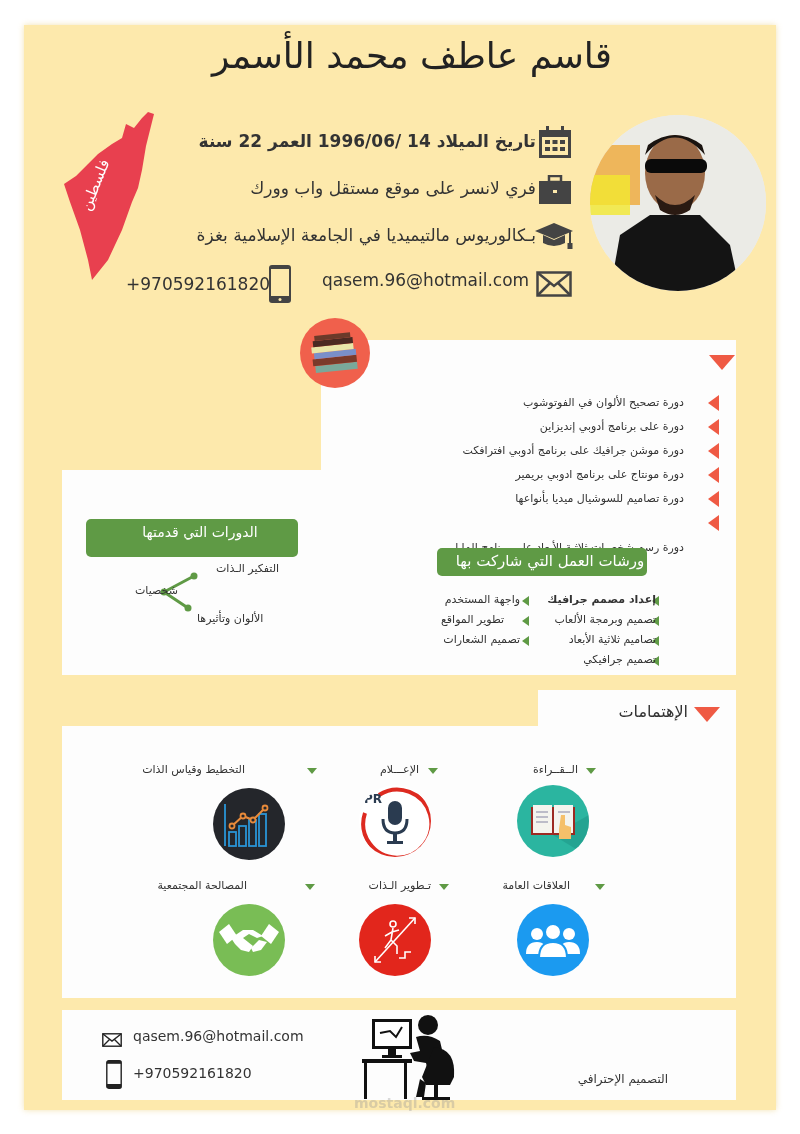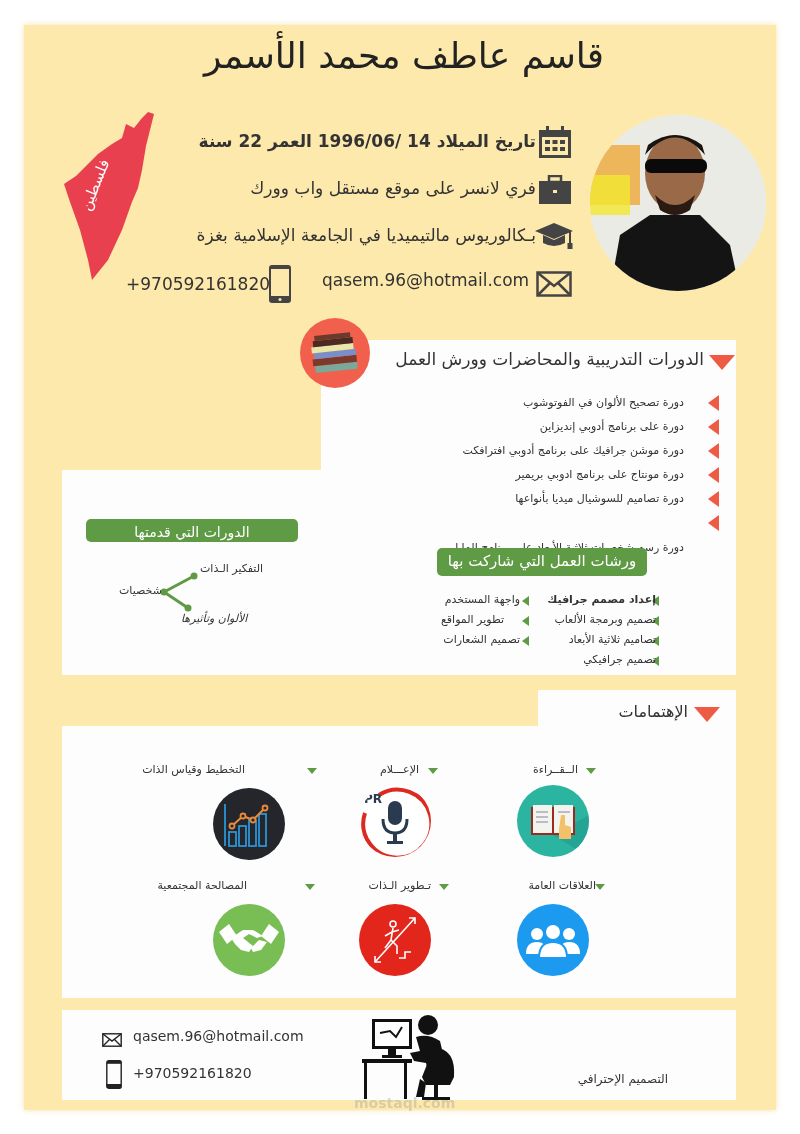--- a/index.html
+++ b/index.html
@@ -5,21 +5,21 @@
   * { box-sizing: border-box; margin: 0; padding: 0; }
   html, body { width: 800px; height: 1134px; background: #ffffff; overflow: hidden; }
   body { font-family: "DejaVu Sans", sans-serif; color: #333; position: relative; }
 
   .page {
     position: absolute; left: 24px; top: 25px; width: 752px; height: 1085px;
     background: #fde9ac;
     box-shadow: 0 0 6px rgba(240,220,160,0.8);
   }
   .abs { position: absolute; }
-  .rtl { direction: rtl; unicode-bidi: embed; }
+  .rtl { direction: rtl; unicode-bidi: embed; padding-left: 16px; }
 
   
   .name-title {
     position: absolute; left: 0; top: 10px; width: 760px; text-align: center;
     font-size: 36px; color: #222; letter-spacing: 0.5px;
   }
 
   
   .map { position: absolute; left: 38px; top: 85px; width: 94px; height: 172px; }
   .map-label {
@@ -183,47 +183,46 @@
         <rect x="12" y="39" width="44" height="7" fill="#7b3a2a"></rect>
         <rect x="14" y="33" width="42" height="6" fill="#7a8fc9"></rect>
         <rect x="12" y="27" width="42" height="6" fill="#e8e6a8"></rect>
         <rect x="14" y="21" width="40" height="6" fill="#4a2a22"></rect>
         <rect x="16" y="16" width="36" height="5" fill="#6b3a2a"></rect>
       </g>
     </svg>
   </div>
 
   <div class="tri-down" style="left:685px; top:330px;"></div>
-  <div class="section-title rtl" style="right:72px; top:324px;">الدورات التدريبية والمحاضرات وورش العمل</div>
 
   <div class="tri-left" style="left:684px; top:370px;"></div>
   <div class="course-item rtl" style="top:371px;">دورة تصحيح الألوان في الفوتوشوب</div>
   <div class="tri-left" style="left:684px; top:394px;"></div>
   <div class="course-item rtl" style="top:395px;">دورة على برنامج أدوبي إنديزاين</div>
   <div class="tri-left" style="left:684px; top:418px;"></div>
   <div class="course-item rtl" style="top:419px;">دورة موشن جرافيك على برنامج أدوبي افترافكت</div>
   <div class="tri-left" style="left:684px; top:442px;"></div>
   <div class="course-item rtl" style="top:443px;">دورة مونتاج على برنامج ادوبي بريمير</div>
   <div class="tri-left" style="left:684px; top:466px;"></div>
   <div class="course-item rtl" style="top:467px;">دورة تصاميم للسوشيال ميديا بأنواعها</div>
   <div class="tri-left" style="left:684px; top:490px;"></div>
   <div class="course-item rtl" style="top:516px;">دورة رسم شخصيات ثلاثية الأبعاد على برنامج المايا</div>
 
-  <div class="green-pill rtl" style="left:62px; top:494px; width:212px; height:23px;">الدورات التي قدمتها</div>
+  <div class="green-pill rtl" style="left:62px; top:494px; width:212px; height:38px;">الدورات التي قدمتها</div>
   <div class="abs" style="left:136px; top:543px;">
     <svg width="40" height="45" viewBox="0 0 40 45">
       <path d="M4 24 L34 8 M4 24 L28 40" stroke="#5f9a45" stroke-width="3" fill="none"></path>
       <circle cx="4" cy="24" r="3.5" fill="#5f9a45"></circle>
       <circle cx="34" cy="8" r="3.5" fill="#5f9a45"></circle>
       <circle cx="28" cy="40" r="3.5" fill="#5f9a45"></circle>
     </svg>
   </div>
   <div class="tree-text rtl" style="left:95px; top:559px;">شخصيات</div>
   <div class="tree-text rtl" style="left:176px; top:537px;">التفكير الـذات</div>
-  <div class="tree-text rtl" style="left:157px; top:587px;font-style:italic;">الألوان وتأثيرها</div>
+  <div class="tree-text rtl" style="left:157px; top:587px;">الألوان وتأثيرها</div>
 
   <div class="green-pill rtl" style="left:413px; top:523px; width:210px; height:28px; font-size:15px;">ورشات العمل التي شاركت بها</div>
 
   <div class="tri-left-green" style="left:628px; top:571px;"></div>
   <div class="ws-item rtl" style="right:120px; top:568px;font-weight:bold;">إعداد مصمم جرافيك</div>
   <div class="tri-left-green" style="left:628px; top:591px;"></div>
   <div class="ws-item rtl" style="right:120px; top:588px;">تصميم وبرمجة الألعاب</div>
   <div class="tri-left-green" style="left:628px; top:611px;"></div>
   <div class="ws-item rtl" style="right:120px; top:608px;">تصاميم ثلاثية الأبعاد</div>
   <div class="tri-left-green" style="left:628px; top:631px;"></div>
@@ -287,21 +286,21 @@
       <g fill="#24262b" stroke="#e88a3a" stroke-width="1.8">
           <circle cx="19" cy="38" r="2.5"></circle>
           <circle cx="30" cy="28" r="2.5"></circle>
           <circle cx="40" cy="32" r="2.5"></circle>
           <circle cx="52" cy="20" r="2.5"></circle>
         </g>
     </svg>
   </div>
 
   <div class="tri-down-green" style="left:571px; top:859px;"></div>
-  <div class="interest-label rtl" style="right:180px; top:854px;margin-left:12px;">العلاقات العامة</div>
+  <div class="interest-label rtl" style="right:206px; top:854px;margin-left:12px;">العلاقات العامة</div>
   <div class="interest-circle" style="left:493px; top:879px; background:#1b9af0;">
     <svg width="72" height="72" viewBox="0 0 72 72">
       <g fill="#fff">
         <circle cx="20" cy="30" r="6"></circle>
           <path d="M9 50 Q9 38 20 38 Q30 38 30 50 Z"></path>
         <circle cx="52" cy="30" r="6"></circle>
           <path d="M42 50 Q42 38 52 38 Q63 38 63 50 Z"></path>
         <circle cx="36" cy="28" r="8" stroke="#1b9af0" stroke-width="2"></circle>
           <path d="M22 54 Q22 38 36 38 Q50 38 50 54 Z" stroke="#1b9af0" stroke-width="2"></path>
       </g>

